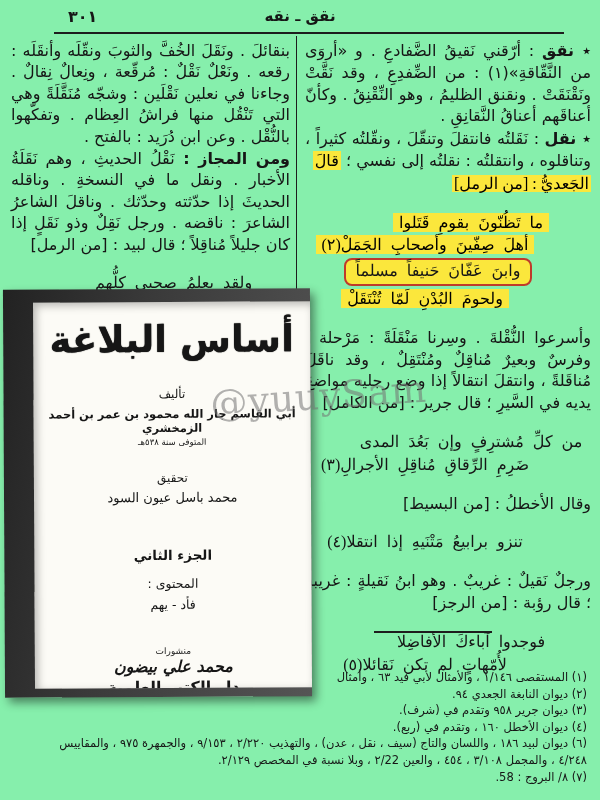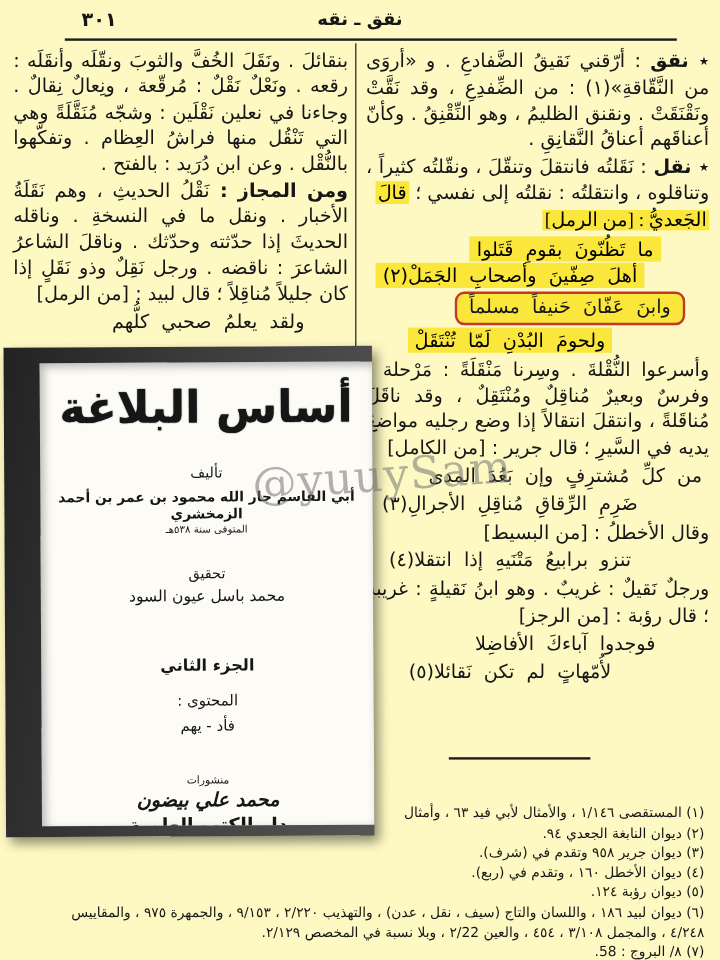--- a/index.html
+++ b/index.html
@@ -1,37 +1,37 @@
 <!DOCTYPE html>
 <html lang="ar"><head>
 <meta charset="utf-8">
 <style>
   html,body{margin:0;padding:0;background:#e8e8e8;}
-  .page{position:relative;width:600px;height:800px;background:#fef9c3;overflow:hidden;
+  .page{position:relative;width:600px;height:800px;background:#86efac;overflow:hidden;
         font-family:"DejaVu Sans",sans-serif;color:#161616;direction:rtl;}
   
   .pagenum{position:absolute;top:7px;left:68px;font-size:16px;font-weight:bold;direction:rtl;}
   .htitle{position:absolute;top:7px;left:0;right:0;text-align:center;font-size:15px;font-weight:bold;}
   .hrule{position:absolute;top:32px;left:54px;right:36px;height:2px;background:#1d1d1d;}
   .vdivider{position:absolute;top:36px;left:296px;width:1px;height:596px;background:#1d1d1d;}
   
   .col{position:absolute;top:40px;font-size:16px;line-height:21.8px;text-align:justify;z-index:1;}
   .col-right{right:9px;width:286px;}
   .col-left{left:11px;width:279px;line-height:21.4px;}
   .para{margin:0 0 1px 0;}
   .bullet{font-weight:bold;}
   b.hw{font-weight:bold;}
   .hl{background:#fbe73c;padding:0 2px;}
   .hl-line{text-align:right;margin:0;font-family:Liberation Serif, serif;}
-  .verse{margin:2px 0;}
+  .verse{margin:17px 0;font-family:Liberation Serif, serif;}
   .v{text-align:center;white-space:nowrap;word-spacing:5px;margin:1px 0;}
   .v-odd{padding-left:46px;}
   .v-even{padding-right:46px;}
   .v .hl{padding:1px 6px;}
-  .boxed-wrap{margin:2px 0;padding-right:20px;}
+  .boxed-wrap{text-align:center;margin:2px 0;padding-right:20px;}
   .boxed{display:inline-block;border:2px solid #bf3a2b;border-radius:8px;background:#fbe73c;
          padding:0 10px 2px 10px;word-spacing:5px;white-space:nowrap;}
   
   .fsep{position:absolute;top:631px;right:108px;width:118px;height:1.5px;background:#1d1d1d;}
   .footnotes{position:absolute;top:641px;right:13px;left:8px;font-size:11.5px;line-height:16.6px;
              text-align:right;z-index:1;margin-top:28px;}
   .fn{white-space:nowrap;overflow:hidden;}
   
   .cover{position:absolute;left:4px;top:289px;width:307px;height:408px;z-index:5;
          background:linear-gradient(100deg,#222 0%,#3a3a3a 40%,#555 100%);
@@ -106,21 +106,20 @@
       <div class="v v-odd">ولقد يعلمُ صحبي كلُّهم</div>
     </div>
   </div>
 
   <div class="fsep"></div>
   <div class="footnotes">
     <div class="fn">(١) المستقصى ١/١٤٦ ، والأمثال لأبي فيد ٦٣ ، وأمثال</div>
     <div class="fn">(٢) ديوان النابغة الجعدي ٩٤.</div>
     <div class="fn">(٣) ديوان جرير ٩٥٨ وتقدم في (شرف).</div>
     <div class="fn">(٤) ديوان الأخطل ١٦٠ ، وتقدم في (ربع).</div>
-    <div class="fn">(٥) ديوان رؤبة ١٢٤.</div>
     <div class="fn">(٦) ديوان لبيد ١٨٦ ، واللسان والتاج (سيف ، نقل ، عدن) ، والتهذيب ٢/٢٢٠ ، ٩/١٥٣ ، والجمهرة ٩٧٥ ، والمقاييس</div>
     <div class="fn">٤/٢٤٨ ، والمجمل ٣/١٠٨ ، ٤٥٤ ، والعين ٢/22 ، وبلا نسبة في المخصص ٢/١٢٩.</div>
     <div class="fn">(٧) ٨/ البروج : 58.</div>
   </div>
 
   <div class="cover">
     <div class="cover-inner">
       <div class="c-title">أساس البلاغة</div>
       <div class="c-byline">تأليف</div>
       <div class="c-author">أبي القاسم جار الله محمود بن عمر بن أحمد الزمخشري</div>

